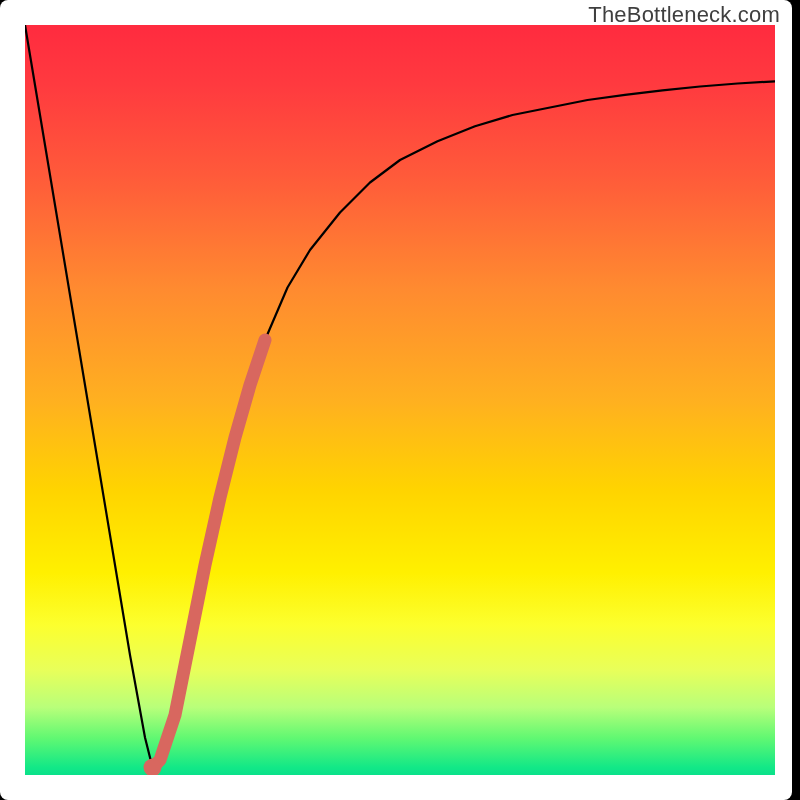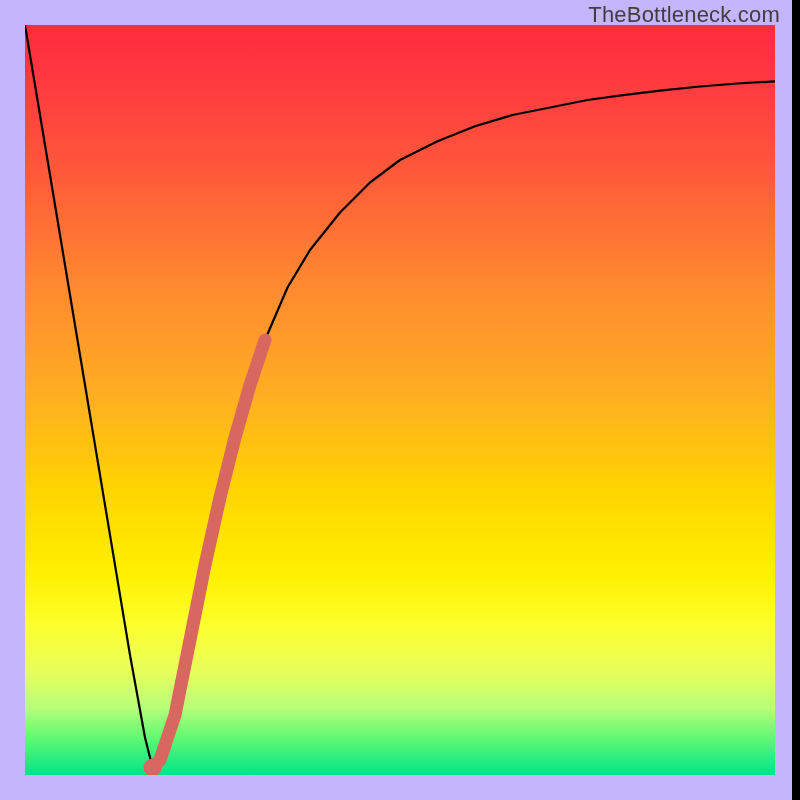--- a/index.html
+++ b/index.html
@@ -10,21 +10,22 @@
     overflow: hidden;
     background: #000;
     font-family: Arial, Helvetica, sans-serif;
   }
   .frame {
     position: absolute;
     top: 0;
     left: 0;
     width: 792px;
     height: 800px;
-    background: #c4b5fd;
+    background: #ffffff;
+    border-radius: 8px;
   }
   .plot {
     position: absolute;
     top: 25px;
     left: 25px;
     width: 750px;
     height: 750px;
     background: linear-gradient(to bottom,
       #ff2b3f 0%,
       #ff3a3f 8%,

